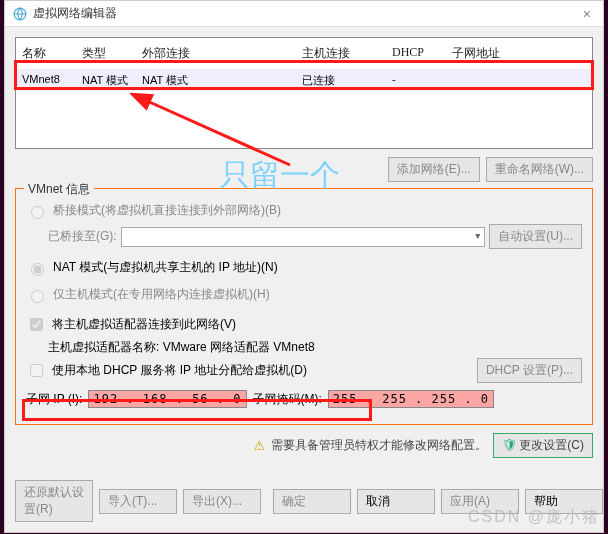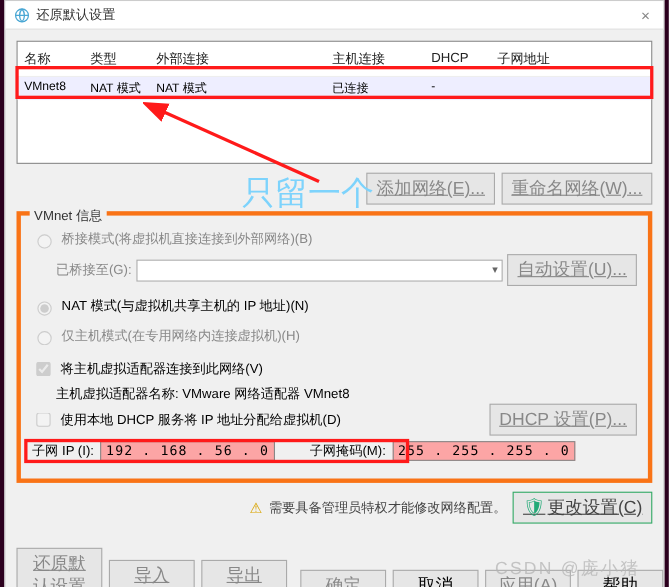--- a/index.html
+++ b/index.html
@@ -36,43 +36,42 @@
     height: 112px;
     position: relative;
   }
   .table-header, .table-row { display: flex; }
   .table-header { font-size: 12px; color: #222; padding: 4px 0; border-bottom: 1px solid #eee; }
   .table-header > div, .table-row > div { padding: 3px 6px; }
   .c-name { width: 60px; }
   .c-type { width: 60px; }
   .c-ext  { width: 160px; }
   .c-host { width: 90px; }
-  .c-dhcp { width: 60px; }
+  .c-dhcp { width: 60px; font-family: Liberation Serif, serif; }
   .c-sub  { flex: 1; }
   .table-row { background: #eef; font-size: 11px; }
   .hl-box {
     position: absolute;
     border: 3px solid #ff1a1a;
     pointer-events: none;
   }
   .btnrow { display: flex; justify-content: flex-end; gap: 6px; margin: 8px 0 6px; }
   .btn {
     background: #e6e6e6;
     border: 1px solid #aaa;
     padding: 3px 8px;
-    font-size: 16px;
+    font-size: 12px;
     min-width: 78px;
-    text-align: center;
+    text-align: left;
     cursor: pointer;
-    text-decoration: underline;
   }
   .btn.disabled { color: #888; }
   .btn.primary { border: 1px solid #3a6; }
   .group {
-    border: 4px solid #f97316;
+    border: 1px solid #f97316;
     padding: 8px 10px 10px 10px;
     margin-bottom: 8px;
     position: relative;
     background: #f0f0f0;
   }
   .group-title {
     position: absolute; top: -8px; left: 8px;
     background: #f0f0f0; padding: 0 4px; color: #333;
   }
   .radio-row, .check-row { display: flex; align-items: center; margin: 5px 0; gap: 6px; }
@@ -93,37 +92,37 @@
   .annotation-text {
     position: absolute;
     font-size: 30px;
     color: #7dd3fc;
     font-weight: 400;
     pointer-events: none;
   }
   .arrow-svg { position: absolute; pointer-events: none; }
   .watermark {
     position: absolute;
-    right: 26px; bottom: 6px;
+    right: 8px; bottom: 6px;
     font-size: 16px;
     color: rgba(180,180,180,0.75);
     font-weight: 300;
     letter-spacing: 2px;
   }
 </style>
 </head>
 <body>
 
 <div class="window">
   <div class="titlebar">
     <svg class="title-icon" viewBox="0 0 24 24">
         <circle cx="12" cy="12" r="10" fill="none" stroke="#4aa7d4" stroke-width="2"></circle>
         <path d="M2 12h20M12 2a15 15 0 010 20M12 2a15 15 0 000 20" fill="none" stroke="#4aa7d4" stroke-width="2"></path>
       </svg>
-    <span class="title-text">还原默认设置</span>
+    <span class="title-text">虚拟网络编辑器</span>
     <span class="close-x">×</span>
   </div>
 
   <div class="content">
 
     <div class="table-wrap">
       <div class="table-header">
         <div class="c-name">名称</div>
         <div class="c-type">类型</div>
         <div class="c-ext">外部连接</div>
@@ -178,21 +177,21 @@
 
       <div class="check-row">
         <input type="checkbox" disabled="" style="">
         <span>使用本地 DHCP 服务将 IP 地址分配给虚拟机(D)</span>
         <div class="btn disabled right-btn" style="min-width:84px">DHCP 设置(P)...</div>
       </div>
 
       <div class="row" style="margin-top:10px">
         <span>子网 IP (I):</span>
         <div class="ip-inputs">192 . 168 . 56 . 0</div>
-        <span style="margin-left:26px">子网掩码(M):</span>
+        <span style="margin-left:0">子网掩码(M):</span>
         <div class="ip-inputs">255 . 255 . 255 . 0</div>
       </div>
     </div>
 
     <div class="warning-row">
       <span class="warn-icon">⚠</span>
       <span>需要具备管理员特权才能修改网络配置。</span>
       <div class="btn primary">
         <span style="color:#2a7; margin-right:2px">🛡</span><span>更改设置(C)</span>
       </div>

